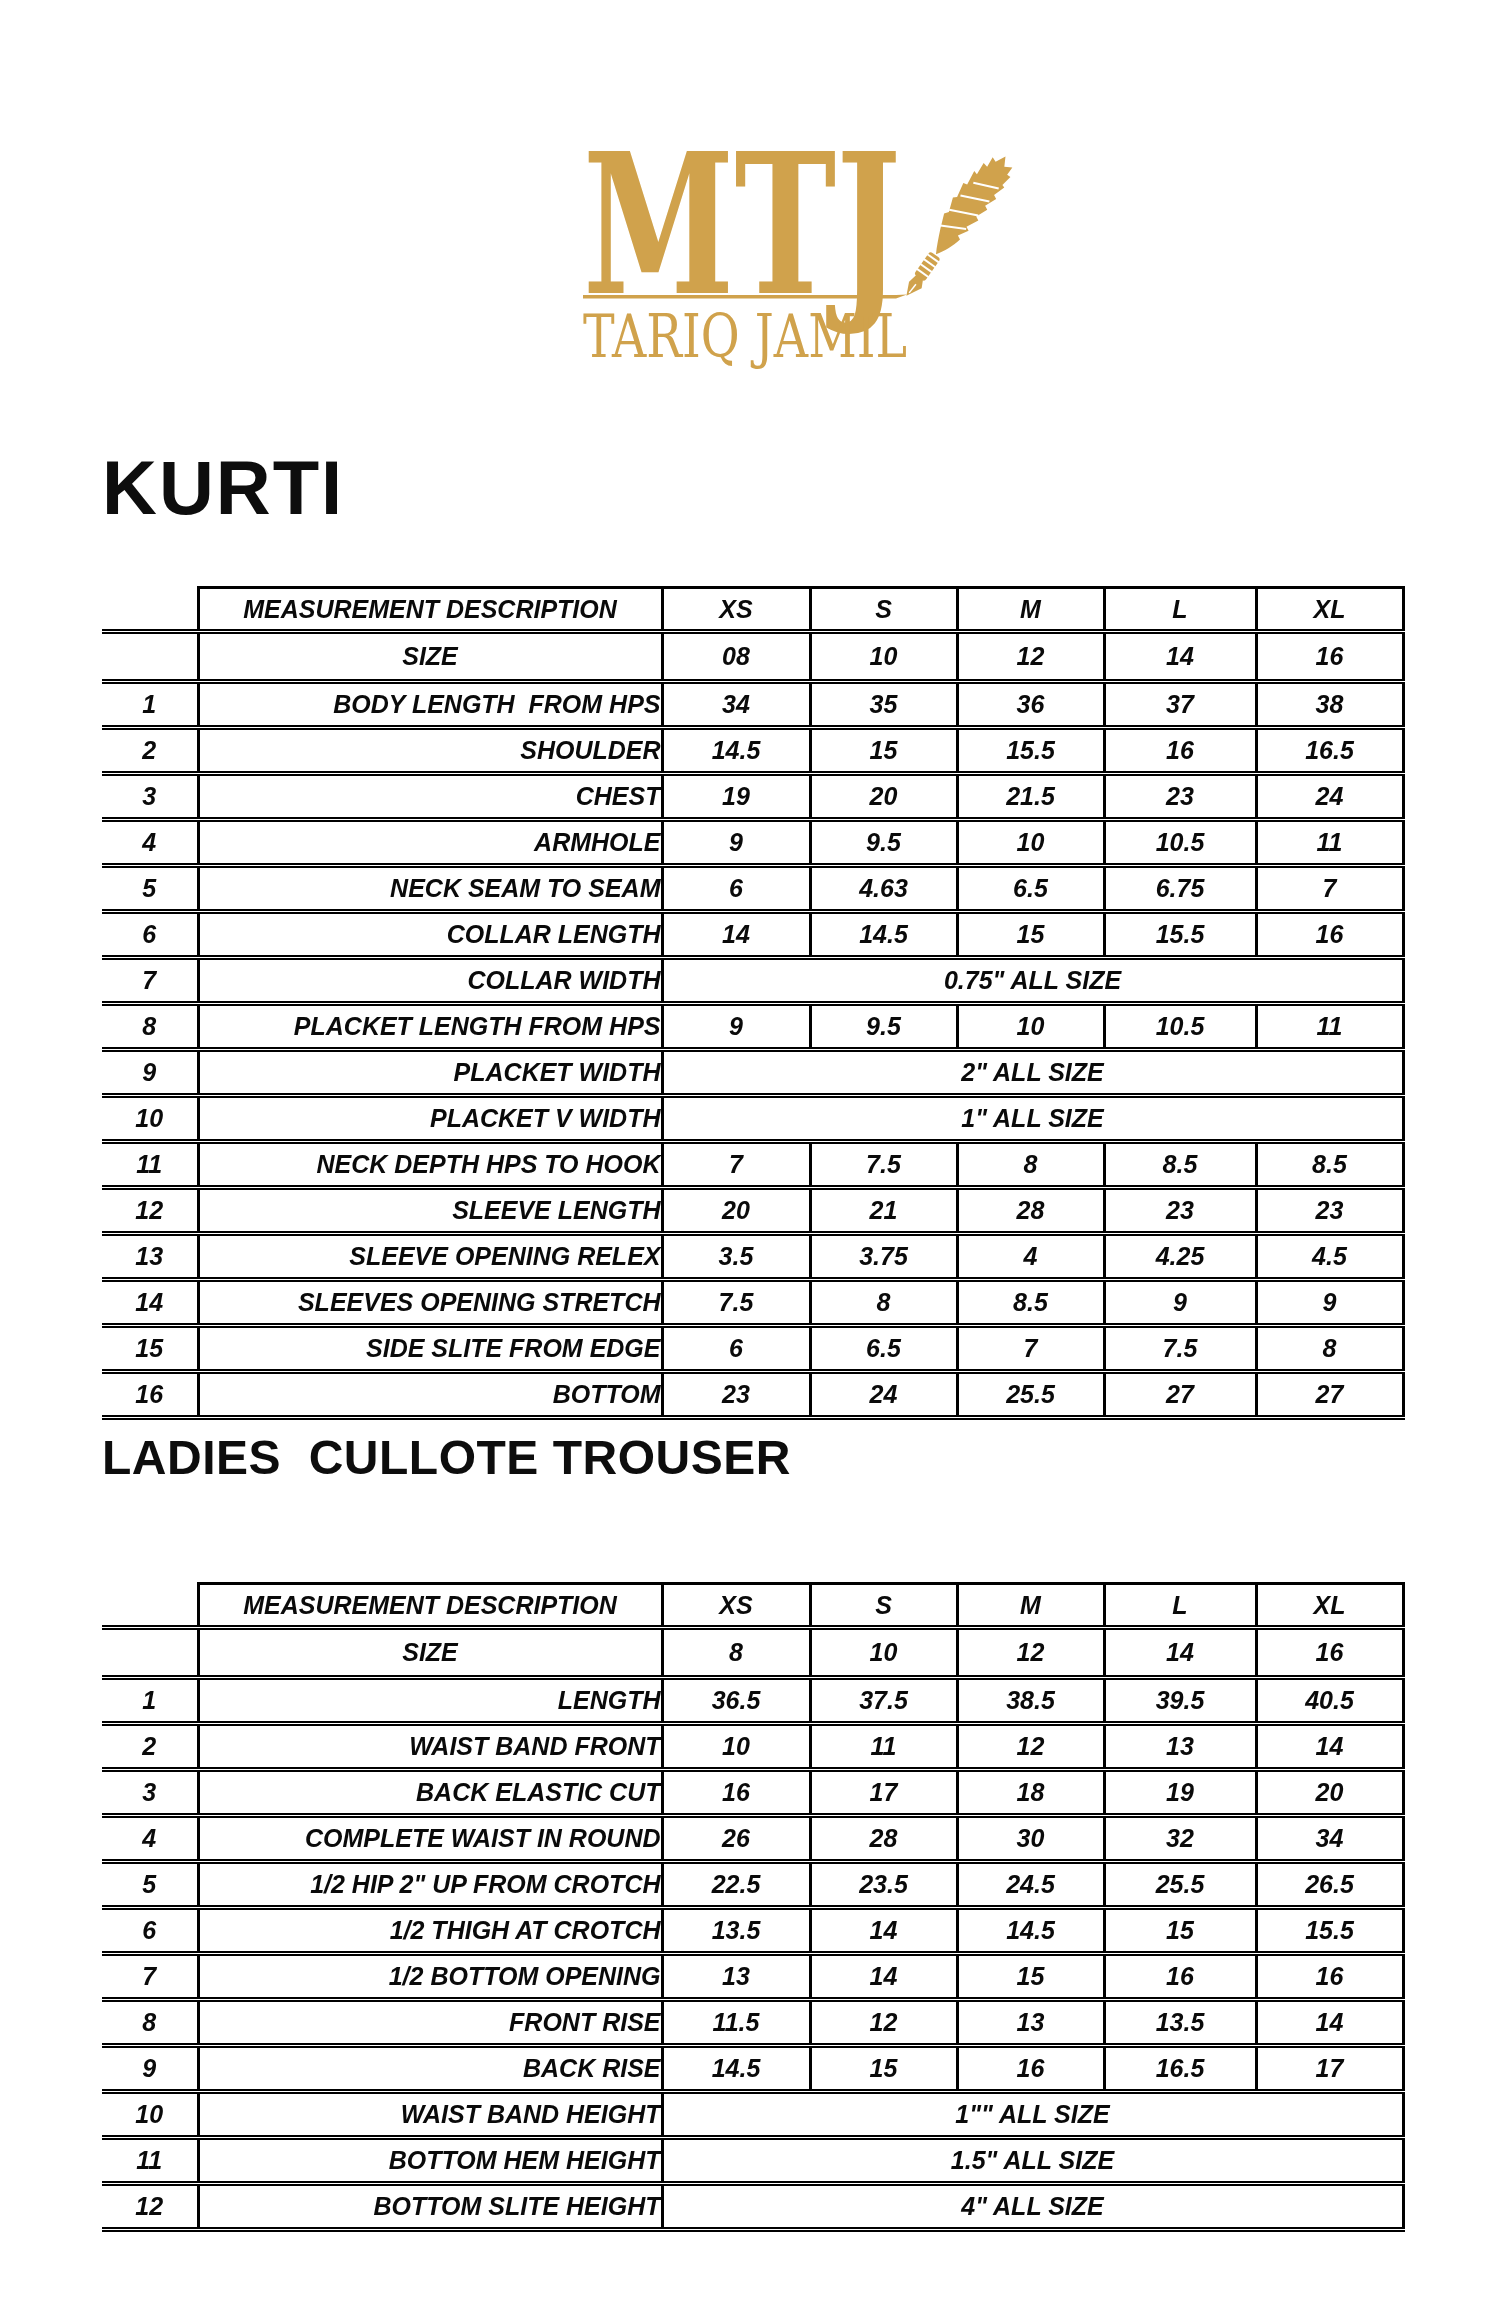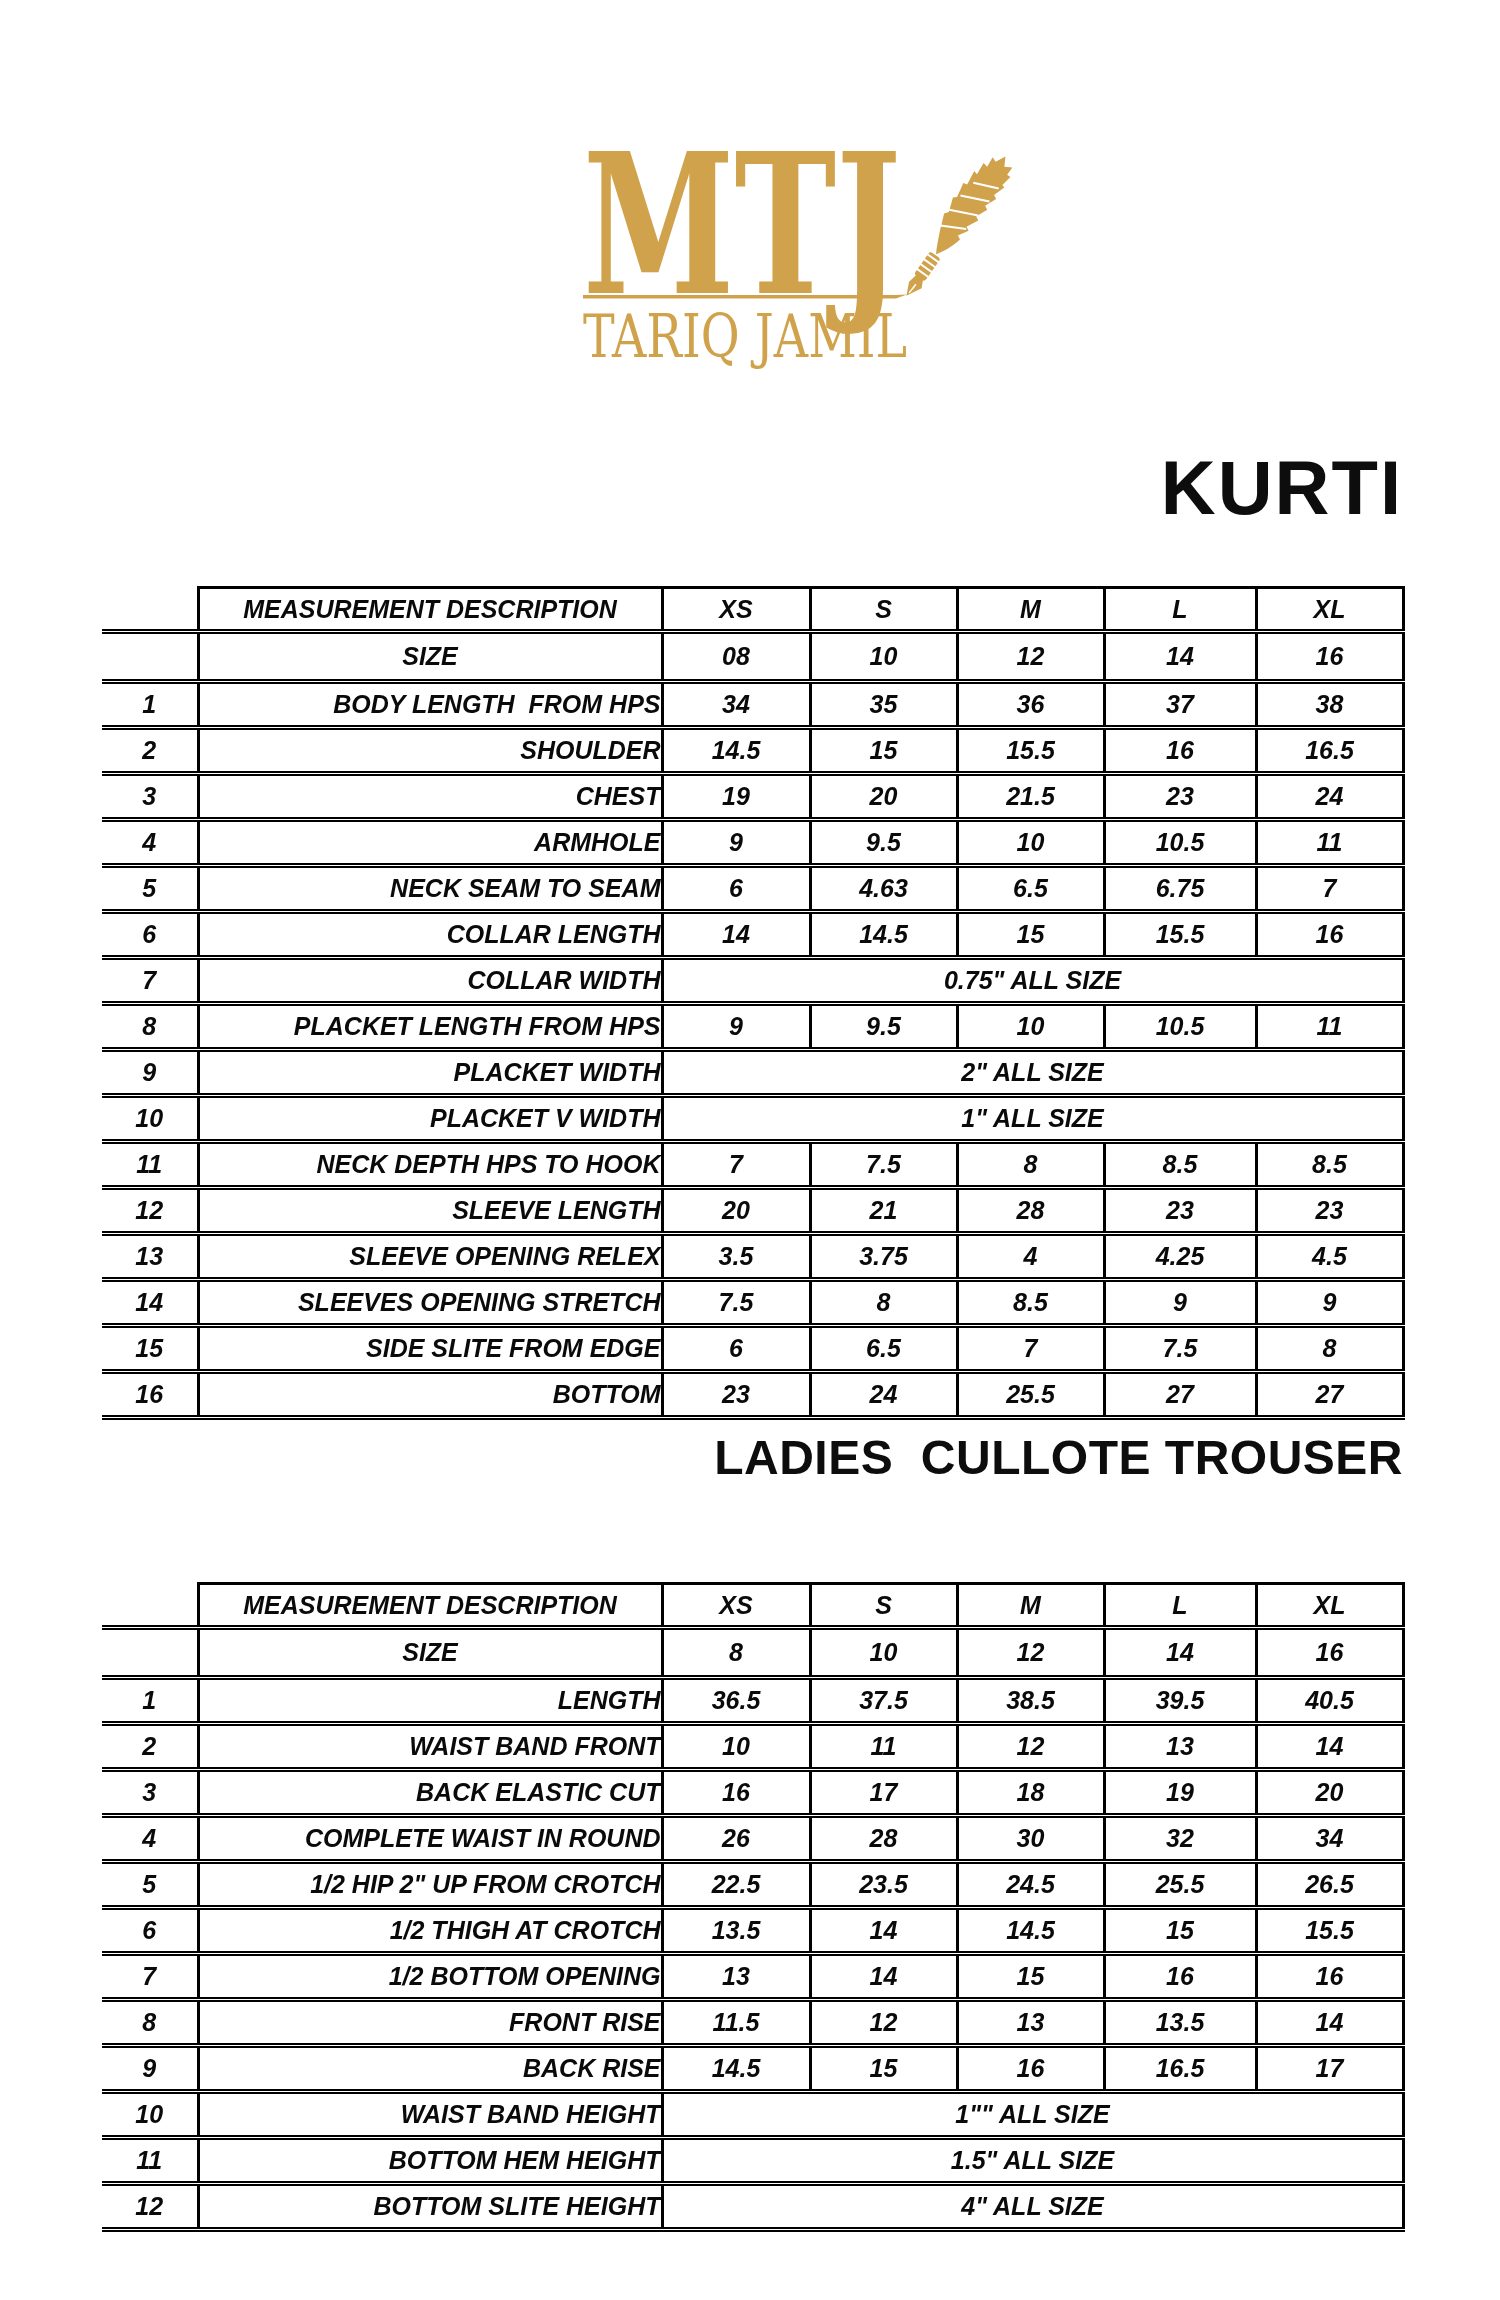--- a/index.html
+++ b/index.html
@@ -6,21 +6,21 @@
   html,body{margin:0;padding:0;background:#ffffff;}
   .page{
     position:relative; width:1500px; height:2300px; background:#ffffff;
     font-family:"Liberation Sans", sans-serif; overflow:hidden;
   }
   
   .logo-svg{position:absolute; left:560px; top:126px;}
   
   .doc-title{
     position:absolute; left:102px; width:1301px; margin:0;
-    text-align:right; color:#0d0d0d; font-weight:bold;
+    text-align:left; color:#0d0d0d; font-weight:bold;
     font-family:"Liberation Sans", sans-serif; line-height:1; white-space:pre;
   }
   .doc-title.kurti{top:450px; font-size:76px; letter-spacing:2px;}
   .doc-title.trouser{top:1434px; font-size:48px; letter-spacing:0.5px;}
   
   table.size-table{
     position:absolute; left:102px; border-collapse:collapse; table-layout:fixed;
     width:1301px; font-family:"Liberation Sans", sans-serif;font-style:italic;
   }
   #table-0{top:586px;}

